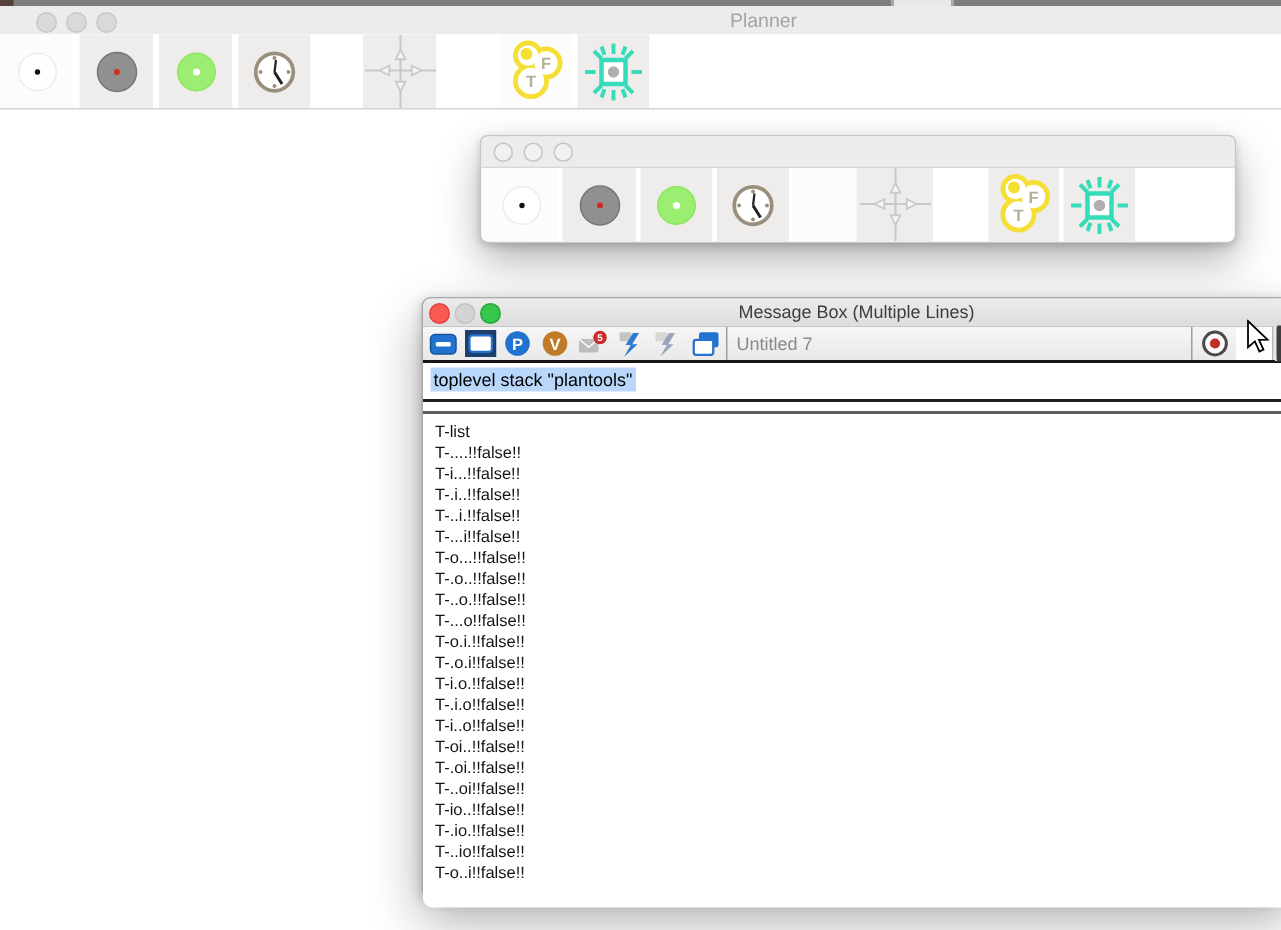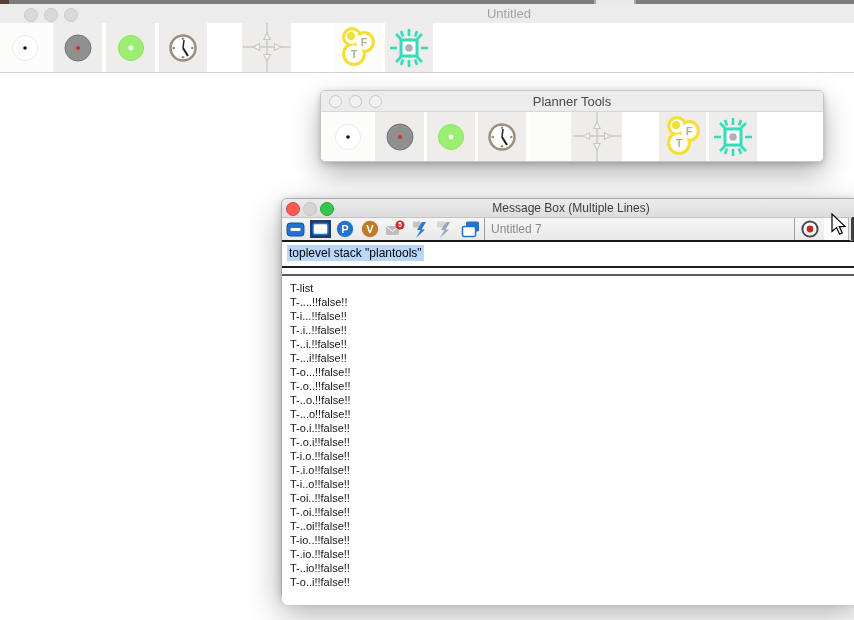--- a/index.html
+++ b/index.html
@@ -66,21 +66,21 @@
   <div class="top-strip">
     <div class="corner"></div>
     <div class="notch"></div>
   </div>
 
   <div class="planner-win">
     <div class="planner-title-bar">
       <div class="tl inactive" style="left:24px;top:4px;"></div>
       <div class="tl inactive" style="left:44px;top:4px;"></div>
       <div class="tl inactive" style="left:64px;top:4px;"></div>
-      <div class="planner-title">Untitled</div>
+      <div class="planner-title">Planner</div>
     </div>
 
     <div class="toolbar-row planner-toolbar">
       <div class="cell white" style="width:49px;">
         <svg width="40" height="44" viewBox="0 0 40 44">
           <circle cx="20" cy="22" r="12.5" fill="#ffffff" stroke="#ececec" stroke-width="1"></circle>
           <circle cx="20" cy="22" r="1.8" fill="#111"></circle>
         </svg>
       </div>
       <div class="gap" style="width:4px;"></div>
@@ -157,21 +157,20 @@
       </div>
       <div class="gap" style="flex:1;"></div>
     </div>
   </div>
 
   <div class="pt-win">
     <div class="pt-title-bar">
       <div class="tl hollow" style="left:8px;top:4px;"></div>
       <div class="tl hollow" style="left:28px;top:4px;"></div>
       <div class="tl hollow" style="left:48px;top:4px;"></div>
-      <div class="pt-title">Planner Tools</div>
     </div>
     <div class="pt-toolbar">
       <div class="gap" style="width:2px;"></div>
       <div class="cell white" style="width:49px;">
         <svg width="40" height="44" viewBox="0 0 40 44">
           <circle cx="20" cy="22" r="12.5" fill="#ffffff" stroke="#ececec" stroke-width="1"></circle>
           <circle cx="20" cy="22" r="1.8" fill="#111"></circle>
         </svg>
       </div>
       <div class="gap" style="width:3px;"></div>

